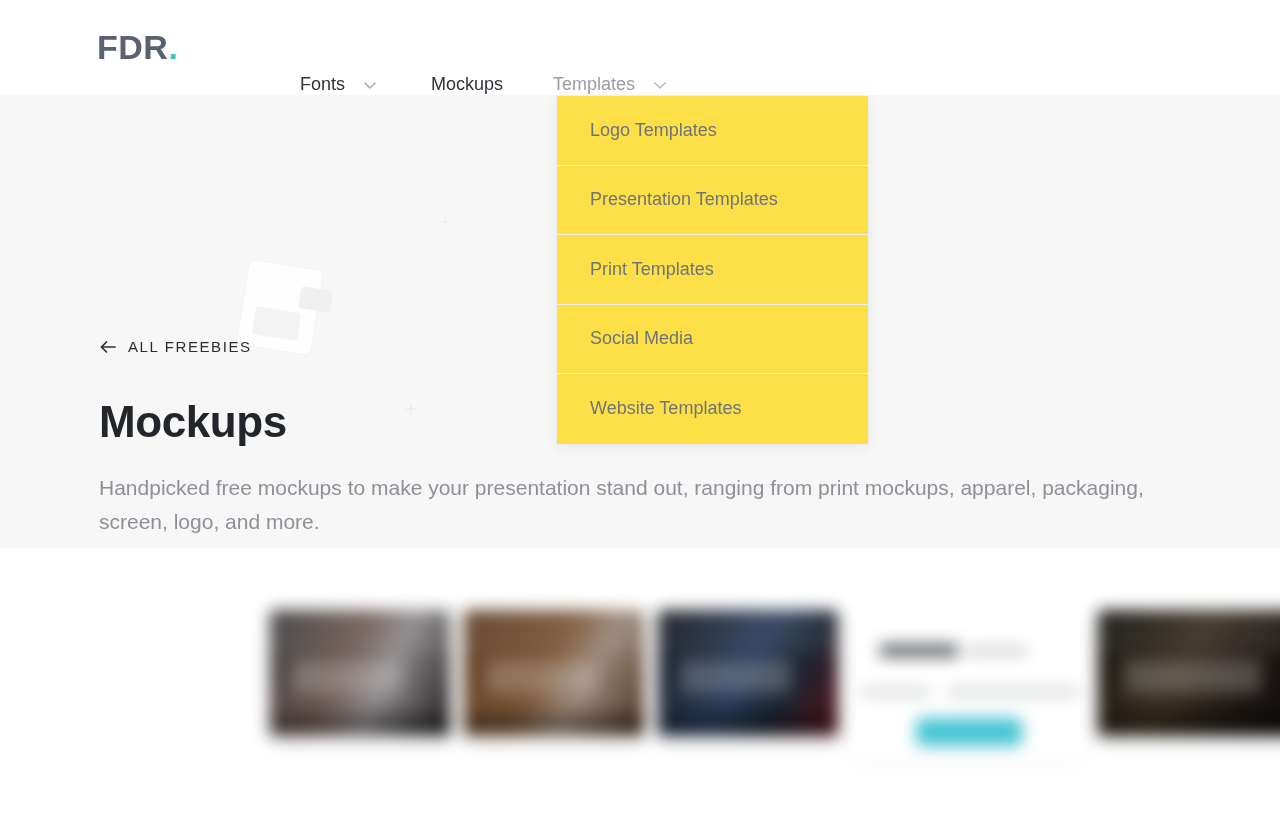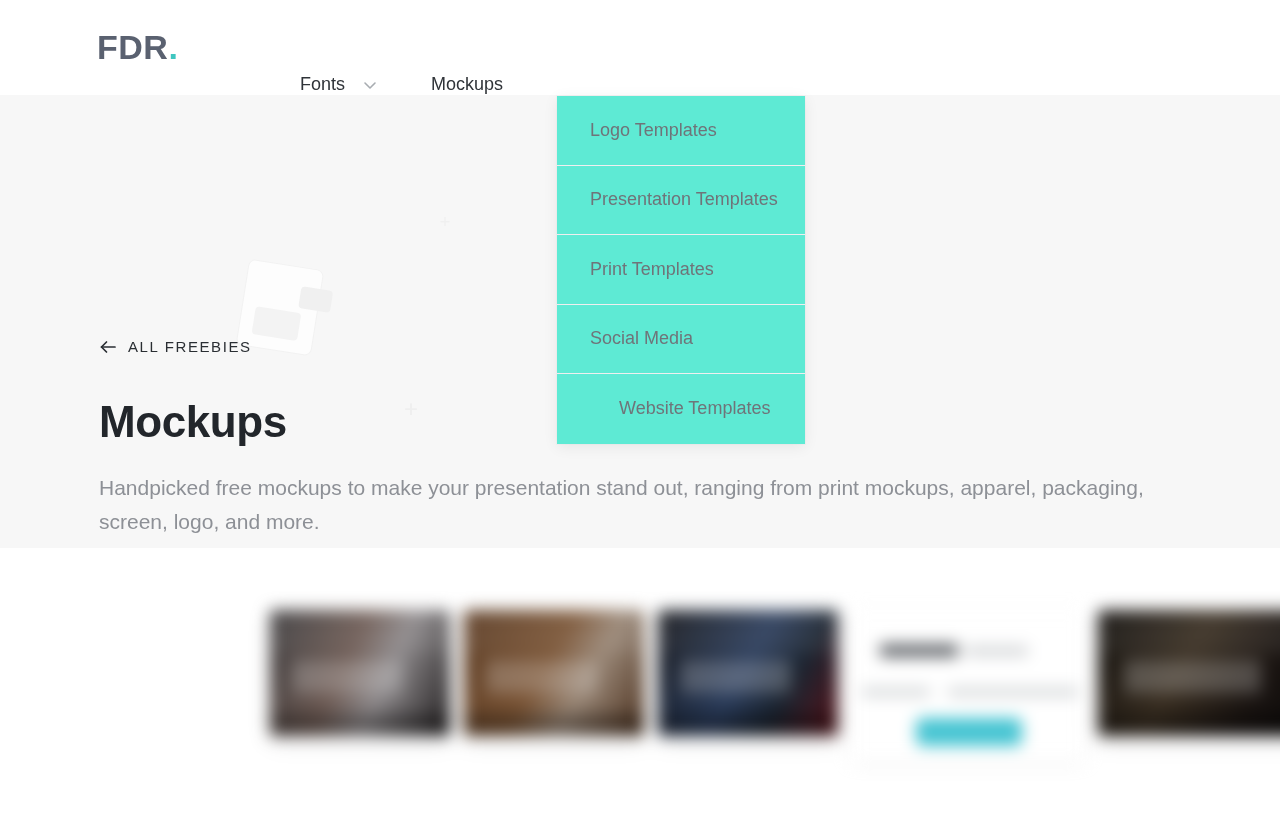--- a/index.html
+++ b/index.html
@@ -96,34 +96,34 @@
   .hero-desc {
     position: absolute; left: 99px; top: 376px;
     width: 1090px;
     font-size: 21px; line-height: 34px; color: #8d9096;
   }
 
   
   .dropdown {
     position: absolute;
     left: 557px; top: 96px;
-    width: 248px;
-    background: #5eead4;
+    width: 311px;
+    background: #fde047;
     z-index: 60;
     box-shadow: 0 3px 14px rgba(0,0,0,0.07), 0 0 0 1px rgba(0,0,0,0.015);
   }
   .dd-item {
     height: 69.5px;
     display: flex; align-items: center;
     padding-left: 33px;
     font-size: 18px; color: #6f7479;
     border-bottom: 1px solid #efefef;
     cursor: pointer; white-space: nowrap;
   }
-  .dd-item:last-child { border-bottom: none; margin-left: 29px; }
+  .dd-item:last-child { border-bottom: none; }
 
   
   .gallery {
     position: absolute; top: 548px; left: 0;
     width: 1280px; height: 276px;
     background: #ffffff; overflow: hidden;
   }
   .cards {
     position: absolute; left: 270px; top: 62px;
     display: flex; align-items: flex-start;
@@ -173,20 +173,28 @@
             <svg width="22" height="22" viewBox="0 0 22 22">
               <path d="M6 9 L11 14 L16 9" fill="none" stroke="#a8acb1" stroke-width="1.6" stroke-linecap="round" stroke-linejoin="round"></path>
             </svg>
           </span>
       </div>
       <div class="nav-gap-1"></div>
       <div class="nav-item">
         <span class="label">Mockups</span>
       </div>
       <div class="nav-gap-1"></div>
+      <div class="nav-item dim">
+        <span class="label">Templates</span>
+        <span class="chev">
+            <svg width="22" height="22" viewBox="0 0 22 22">
+              <path d="M6 9 L11 14 L16 9" fill="none" stroke="#b8bcc1" stroke-width="1.6" stroke-linecap="round" stroke-linejoin="round"></path>
+            </svg>
+          </span>
+      </div>
       <div class="nav-gap-2"></div>
       <div class="nav-gap-2"></div>
       <div class="nav-gap-2" style="width:57px"></div>
     </div>
   </div>
 
   <div class="hero">
     <div class="deco deco-card">
         <span class="face"></span>
       </div>

